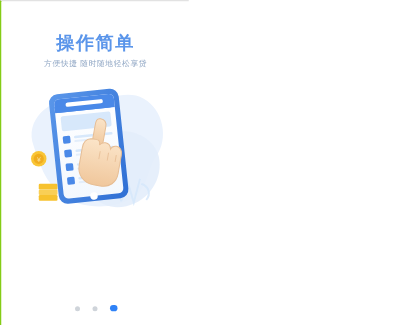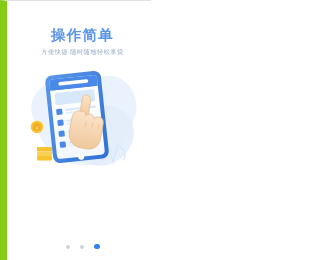--- a/index.html
+++ b/index.html
@@ -10,21 +10,21 @@
   body {
     font-family: "Liberation Sans", "DejaVu Sans", sans-serif;
   }
   .screen {
     position: relative;
     width: 151px;
     height: 260px;
     background: #ffffff;
     overflow: hidden;
     border-top: 1px solid #e2e2e2;
-    border-left: 7px solid #84cc16;
+    border-left: 1px solid #84cc16;
     box-sizing: border-box;
   }
 
   
   .heading-block {
     position: absolute;
     top: 26px;
     left: 0;
     width: 151px;
     text-align: center;

